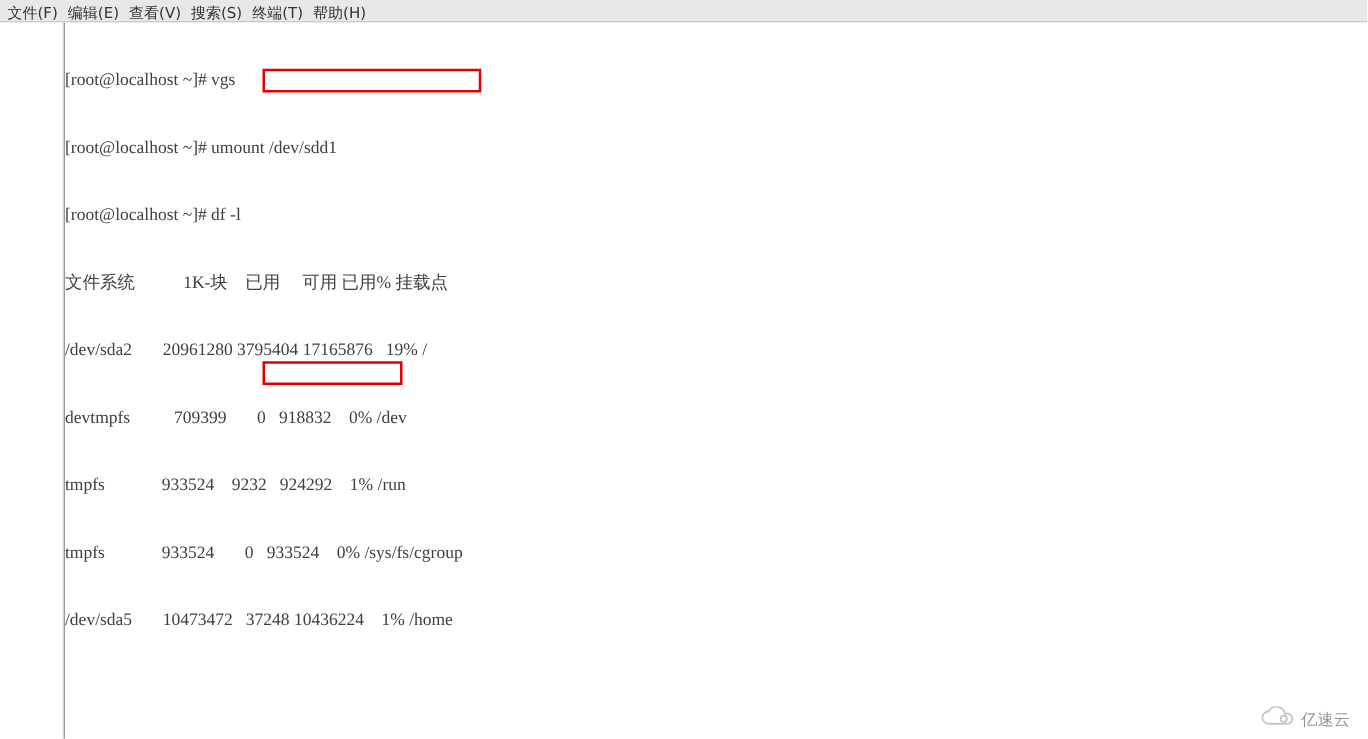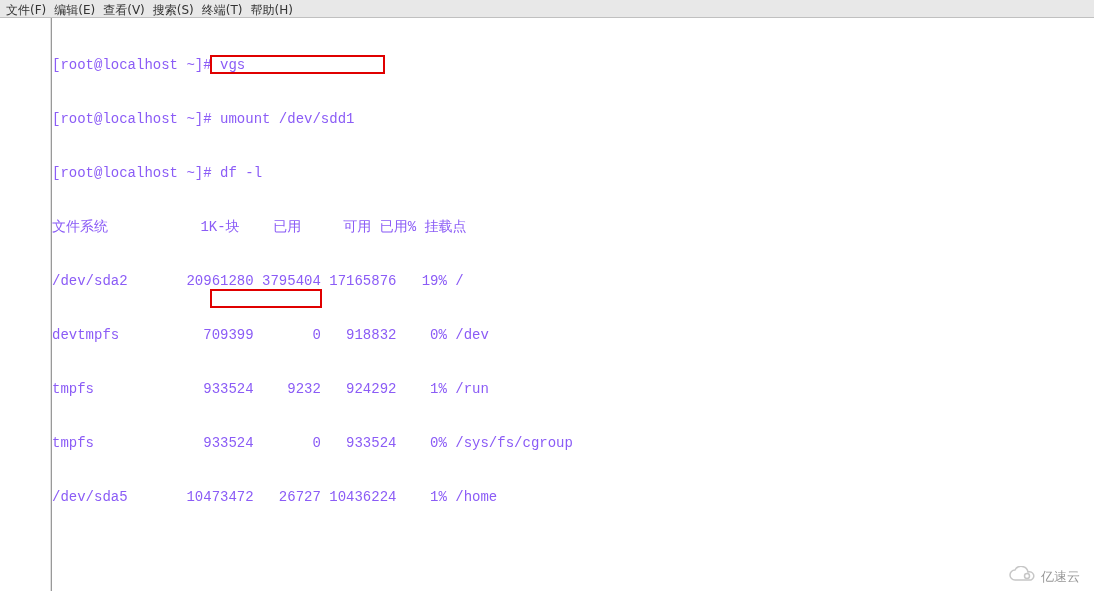--- a/index.html
+++ b/index.html
@@ -34,22 +34,22 @@
       display: flex;
       height: calc(100% - 18px);
     }
     .left-gutter {
       width: 51px;
       background: #fff;
       border-right: 1px solid #e0e0e0;
     }
     .terminal {
       background: #fff;
-      color: #8b5cf6;
-      font-family: Liberation Mono, monospace;
+      color: #404040;
+      font-family: Liberation Serif, serif;
       font-size: 14px;
       line-height: 18px;
       padding: 2px 0 0 0;
       white-space: pre;
       flex: 1;
       position: relative;
       border-left: 1px solid #999;
     }
     .line {
       height: 18px;
@@ -90,21 +90,21 @@
   <div class="left-gutter"></div>
   <div class="terminal">
     <div class="line"><span>[root@localhost ~]# </span><span>vgs</span></div>
     <div class="line"><span>[root@localhost ~]# </span><span>umount /dev/sdd1</span></div>
     <div class="line"><span>[root@localhost ~]# </span><span>df -l</span></div>
     <div class="line">文件系统           1K-块    已用     可用 已用% 挂载点</div>
     <div class="line">/dev/sda2       20961280 3795404 17165876   19% /</div>
     <div class="line">devtmpfs          709399       0   918832    0% /dev</div>
     <div class="line">tmpfs             933524    9232   924292    1% /run</div>
     <div class="line">tmpfs             933524       0   933524    0% /sys/fs/cgroup</div>
-    <div class="line">/dev/sda5       10473472   26727 10436224    1% /home</div>
+    <div class="line">/dev/sda5       10473472   37248 10436224    1% /home</div>
     
     
     
     
     
     
 
     <div class="highlight-box" style="top:37px;left:158px;width:175px;height:19px;"></div>
     <div class="highlight-box" style="top:271px;left:158px;width:112px;height:19px;"></div>
   </div>

